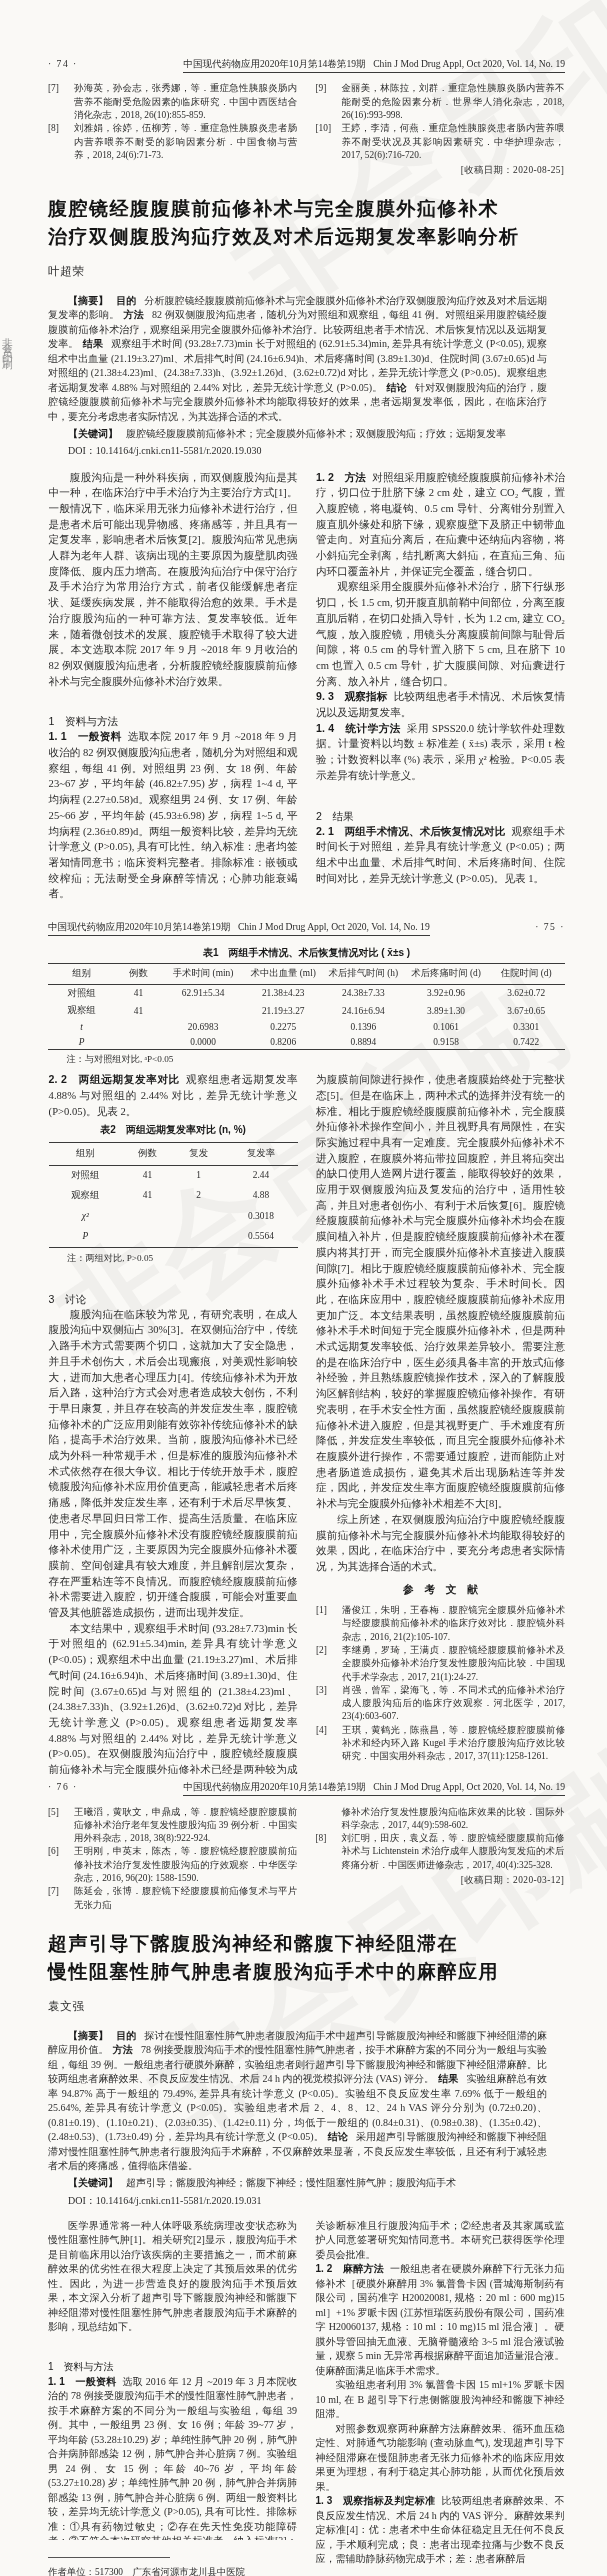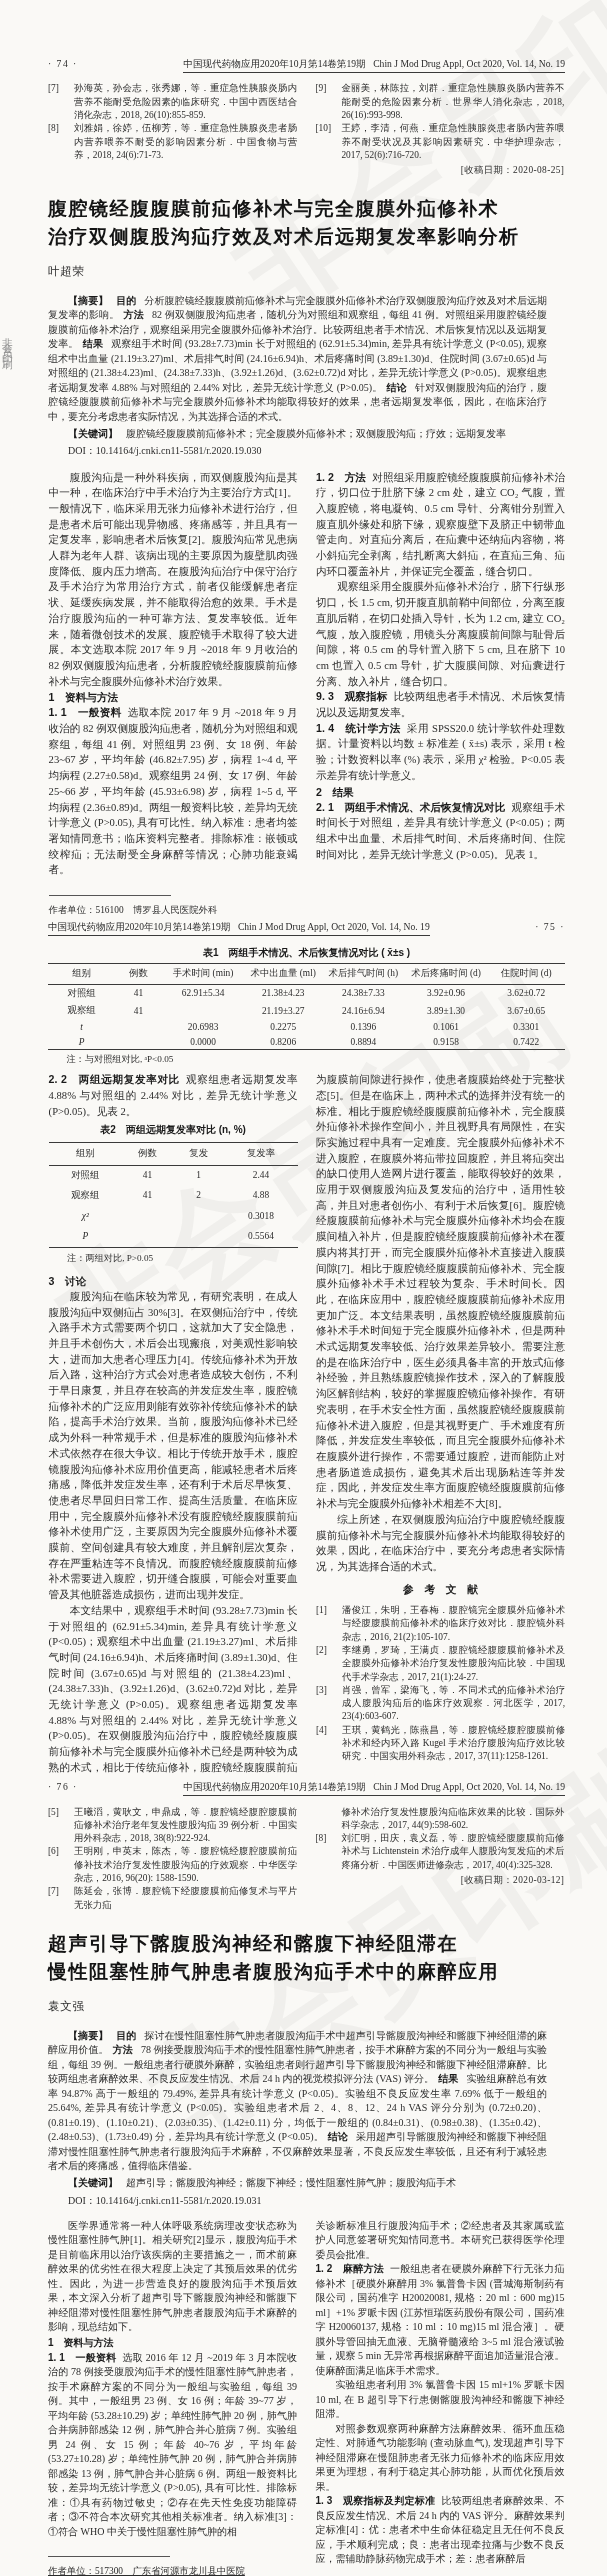--- a/index.html
+++ b/index.html
@@ -38,22 +38,22 @@
   .bh { font-family:"Liberation Sans","DejaVu Sans",sans-serif; font-weight:bold; color:#1a1a1a; }
   .abstract .bh { margin-right:5.4px;margin-top:44px; }
   .abstract .seg { margin-right:1.5px; }
   .kw-line { font-size:10px; line-height:14.5px; text-indent:2em; width:499px; margin-top:2.3px; }
   .kw-line .bh { margin-right:5.4px; }
   .doi-line { font-size:10px; line-height:14.5px; text-indent:2em; margin-top:3.1px; margin-bottom:10.7px; }
 
   .bodytext { font-size:10.6px; line-height:15.7px; text-align:justify; }
   .bodytext .para { text-indent:2em; }
   .bodytext .flush { text-indent:0; }
-  .sec-head { font-family:"Liberation Sans","DejaVu Sans",sans-serif; font-weight:bold;
-              font-size:10.6px; line-height:16px; color:#1a1a1a; }
+  .sec-head { font-family:"Liberation Sans","DejaVu Sans",sans-serif; font-weight:normal;
+              font-size:10.6px; line-height:16px; color:#1a1a1a;margin-top:24px; }
   .sub .bh { margin-right:6.1px; }
 
   .footnote { margin-top:17px; }
   .footnote-rule { width:122px; border-top:0.8px solid #555; margin-bottom:6.9px; }
   .footnote-text { font-size:9.4px;text-decoration:underline; }
 
   .table-caption { text-align:center; font-family:"Liberation Sans","DejaVu Sans",sans-serif;
                    font-weight:bold; font-size:10px; margin:3.1px 0 3.8px; color:#1a1a1a; }
   table.sci { width:100%; border-collapse:collapse; border-top:1.2px solid #3a3a3a;
               border-bottom:1.2px solid #3a3a3a; font-size:9.4px; }

